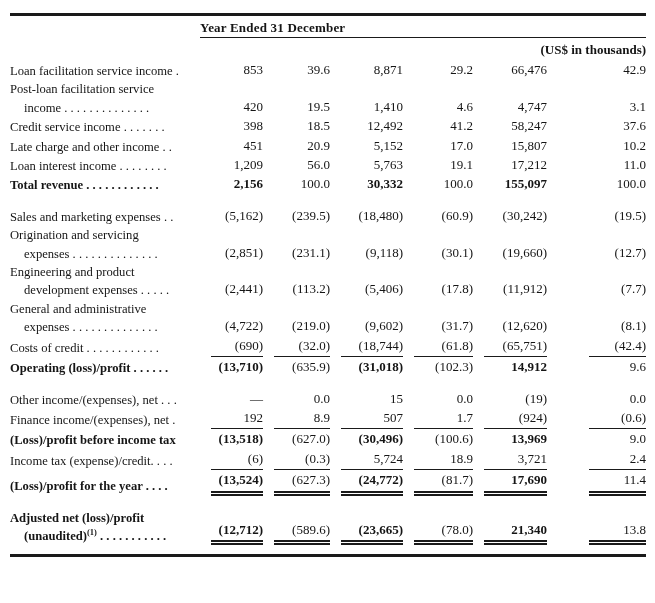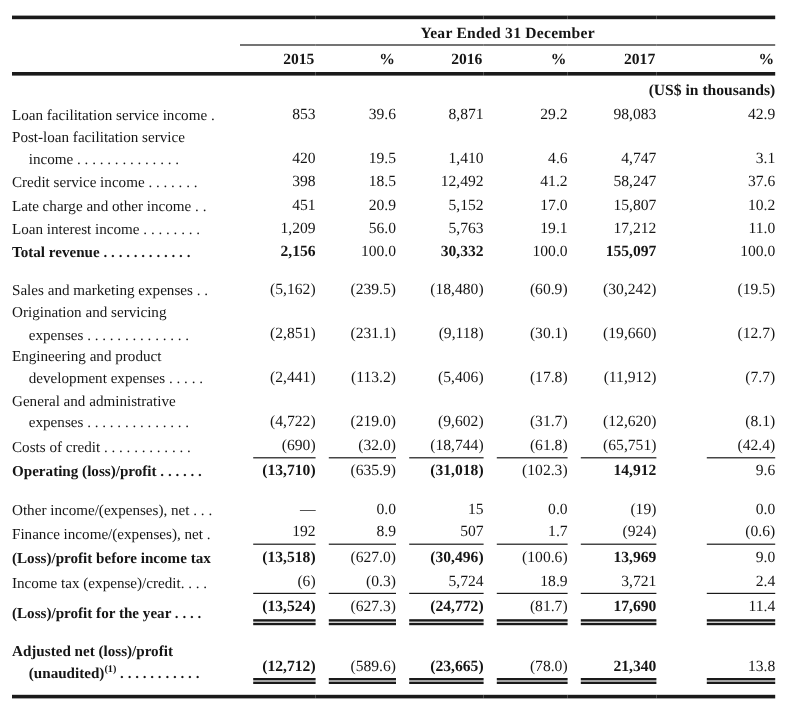--- a/index.html
+++ b/index.html
@@ -23,21 +23,20 @@
   col.c-label { width: 190px; }
   col.c-v1 { width: 63px; }
   col.c-p1 { width: 67px; }
   col.c-v2 { width: 73px; }
   col.c-p2 { width: 70px; }
   col.c-v3 { width: 74px; }
   col.c-p3 { width: 99px; }
 
   
   td.ghead {
-    text-align: center;
     font-weight: bold;
     padding: 4px 0 1px 0;
     border-bottom: 1.5px solid #1a1a1a;
     letter-spacing: 0.2px;
   }
   tr.yearrow td {
     border-bottom: 3px solid #1a1a1a;
     font-weight: bold;
     padding-top: 3px;
     padding-bottom: 3px;
@@ -92,29 +91,20 @@
         <col class="c-v2">
         <col class="c-p2">
         <col class="c-v3">
         <col class="c-p3">
     </colgroup>
     <thead>
       <tr>
         <td></td>
         <td colspan="6" class="ghead">Year Ended 31 December</td>
       </tr>
-      <tr class="yearrow" id="colrow">
-        <td></td>
-      <td class="num">2015</td>
-          <td class="num">%</td>
-          <td class="num">2016</td>
-          <td class="num">%</td>
-          <td class="num">2017</td>
-          <td class="num last">%</td>
-        </tr>
       <tr>
         <td></td>
         <td colspan="6" class="units">(US$ in thousands)</td>
       </tr>
     </thead>
     <tbody id="rows">
         <tr class="">
           <td class="lbl">
             <div class="lbl-line">Loan facilitation service income .</div>
           </td>
@@ -124,21 +114,21 @@
           <td class="num">
             <div class="cline">39.6</div>
           </td>
           <td class="num">
             <div class="cline">8,871</div>
           </td>
           <td class="num">
             <div class="cline">29.2</div>
           </td>
           <td class="num">
-            <div class="cline">98,083</div>
+            <div class="cline">66,476</div>
           </td>
           <td class="num last">
             <div class="cline">42.9</div>
           </td>
         </tr>
         <tr class="">
           <td class="lbl">
             <div class="lbl-line">Post-loan facilitation service</div>
             <div class="lbl-line indent">income . . . . . . . . . . . . . .</div>
           </td>

